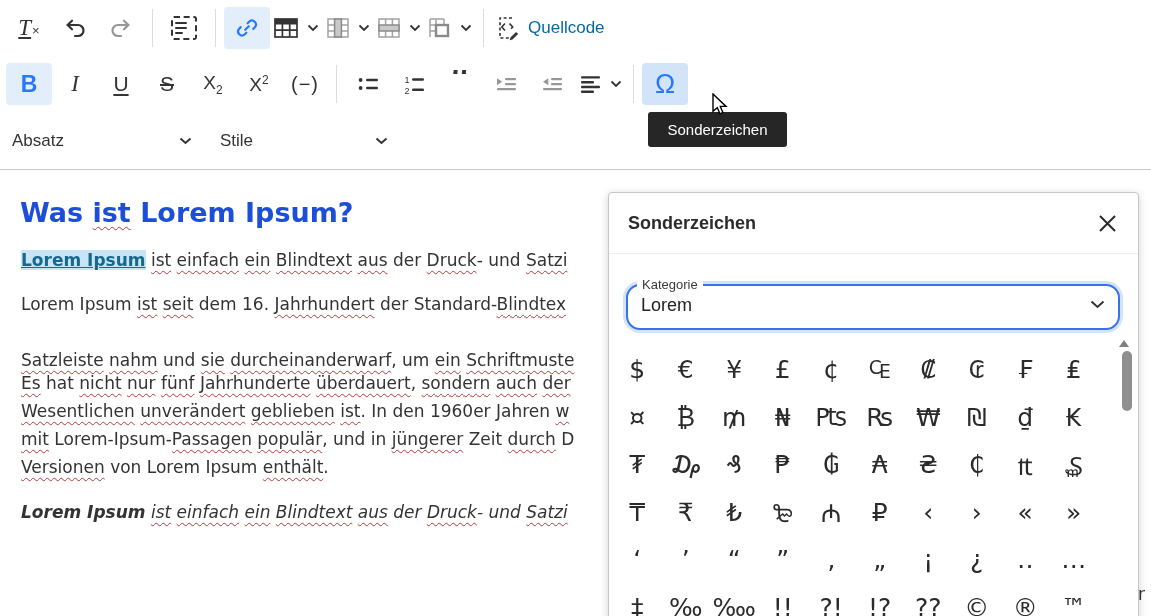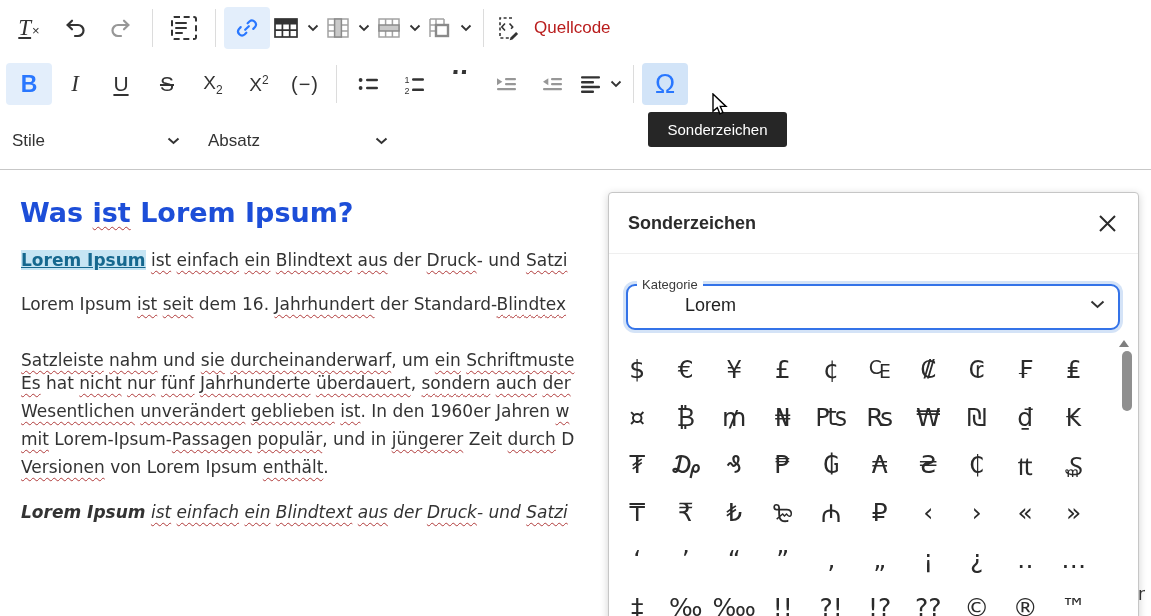--- a/index.html
+++ b/index.html
@@ -11,21 +11,21 @@
   .trow{position:absolute;left:0;right:0;display:flex;align-items:center;padding-left:6px;background:#fff;}
   #row1{top:0;height:56px;}
   #row2{top:56px;height:56px;}
   #row3{top:112px;height:57px;border-bottom:1px solid #c7c7c7;padding-left:12px;gap:28px;}
   .tbtn{height:42px;min-width:40px;display:flex;align-items:center;justify-content:center;
         border-radius:4px;color:#333;cursor:pointer;padding:0 3px;position:relative;}
   .tbtn.active{background:#e3eefb;color:#2977ff;}
   .tbtn.active2{background:#d2e4f8;color:#2977ff;}
   .tbtn.disabled{color:#979797;}
   .tsep{width:1px;height:38px;background:#dcdcdc;margin:0 8px;flex:0 0 1px;}
-  .tlabel{font-size:17px;margin-left:12px;color:#b91c1c;}
+  .tlabel{font-size:17px;margin-left:6px;color:#0369a1;}
   .chev{margin-left:7px;display:inline-flex;}
   .glyph{font-size:21px;line-height:1;}
   .serifI{font-family:"Liberation Serif",serif;font-style:italic;font-size:23px;}
   .bq{font-family:"DejaVu Serif",serif;font-size:44px;line-height:22px;height:24px;overflow:hidden;display:inline-block;}
   .omega{font-size:27px;font-weight:500;}
   .hl{width:22px;height:3px;background:#333;border-radius:2px;}
   .selall{width:20px;height:20px;border:2px dashed #333;border-radius:3px;display:flex;flex-direction:column;justify-content:center;gap:3px;align-items:flex-start;padding-left:2px;}
   .selall i{display:block;height:2px;background:#333;border-radius:1px;}
   .dropdownc{display:flex;align-items:center;justify-content:space-between;font-size:17px;color:#333;cursor:pointer;height:40px;}
   #styles-dd{width:168px;}
@@ -44,22 +44,22 @@
   .doclink{color:#16688f;font-weight:bold;text-decoration:underline;background:#c7e5f4;}
   .ital{font-style:italic;}
   .bold{font-weight:bold;}
   #edge-fragment{position:absolute;left:1138px;top:414px;font-size:17px;}
   
   #dialog{position:absolute;left:608px;top:192px;width:529px;height:450px;background:#fff;
     border:1px solid #c6c6c6;border-radius:4px;box-shadow:0 2px 8px rgba(0,0,0,.18);z-index:10;}
   #dlg-header{height:60px;display:flex;align-items:center;justify-content:space-between;padding:0 19px;border-bottom:1px solid #efefef;}
   #dlg-title{font-size:18px;font-weight:bold;color:#2b2b2b;}
   #dlg-close{width:24px;height:24px;display:flex;align-items:center;justify-content:center;cursor:pointer;}
-  .selwrap{margin:30px 18px 0 17px;position:relative;height:42px;border:2px solid #3473e8;border-radius:9px;
-    box-shadow:0 0 0 3px #d4e3f7;background:#fff;cursor:pointer;padding-left:44px;}
+  .selwrap{margin:30px 18px 0 17px;position:relative;height:42px;border:2px solid #3473e8;border-radius:14px;
+    box-shadow:0 0 0 3px #d4e3f7;background:#fff;cursor:pointer;}
   .sellegend{position:absolute;top:-9px;left:9px;background:#fff;padding:0 5px;font-size:13px;color:#3a3a3a;}
   .selvalue{font-size:18px;color:#222;padding-left:13px;line-height:38px;}
   .selchev{position:absolute;right:13px;top:14px;}
   #chargrid{margin:16px 12px 0 4px;display:grid;grid-template-columns:repeat(10,48.5px);grid-auto-rows:47.5px;
     justify-items:center;align-items:center;font-family:"DejaVu Sans",sans-serif;font-size:25px;color:#2b2b2b;}
   .charcell{cursor:pointer;min-width:34px;text-align:center;}
   #sb-arrow{position:absolute;right:9px;top:147px;width:0;height:0;border-left:5px solid transparent;
     border-right:5px solid transparent;border-bottom:7px solid #7f7f7f;}
   #sb-thumb{position:absolute;right:6px;top:158px;width:10px;height:60px;background:#8f8f8f;border-radius:5px;cursor:pointer;}
   svg{display:block;}
@@ -275,30 +275,30 @@
           <polyline points="1.5,1.5 6,6 10.5,1.5" fill="none" stroke="#333" stroke-width="1.8"></polyline>
         </svg>
       </span>
     </div>
     <div class="tsep"></div>
     <div class="tbtn active2">
       <span class="ic"><span class="omega">Ω</span></span>
     </div>
   </div>
 <div class="trow" id="row3">
-  <div class="dropdownc" id="styles-dd">
-    <span>Stile</span>
+  <div class="dropdownc" id="format-dd">
+    <span>Absatz</span>
     <span class="chev">
         <svg width="13" height="8">
           <polyline points="1.5,1.5 6.5,6 11.5,1.5" fill="none" stroke="#333" stroke-width="2"></polyline>
         </svg>
       </span>
   </div>
-  <div class="dropdownc" id="format-dd">
-    <span>Absatz</span>
+  <div class="dropdownc" id="styles-dd">
+    <span>Stile</span>
     <span class="chev">
         <svg width="13" height="8">
           <polyline points="1.5,1.5 6.5,6 11.5,1.5" fill="none" stroke="#333" stroke-width="2"></polyline>
         </svg>
       </span>
   </div>
 </div>
 
 <div id="tooltip">
   <span>Sonderzeichen</span>

